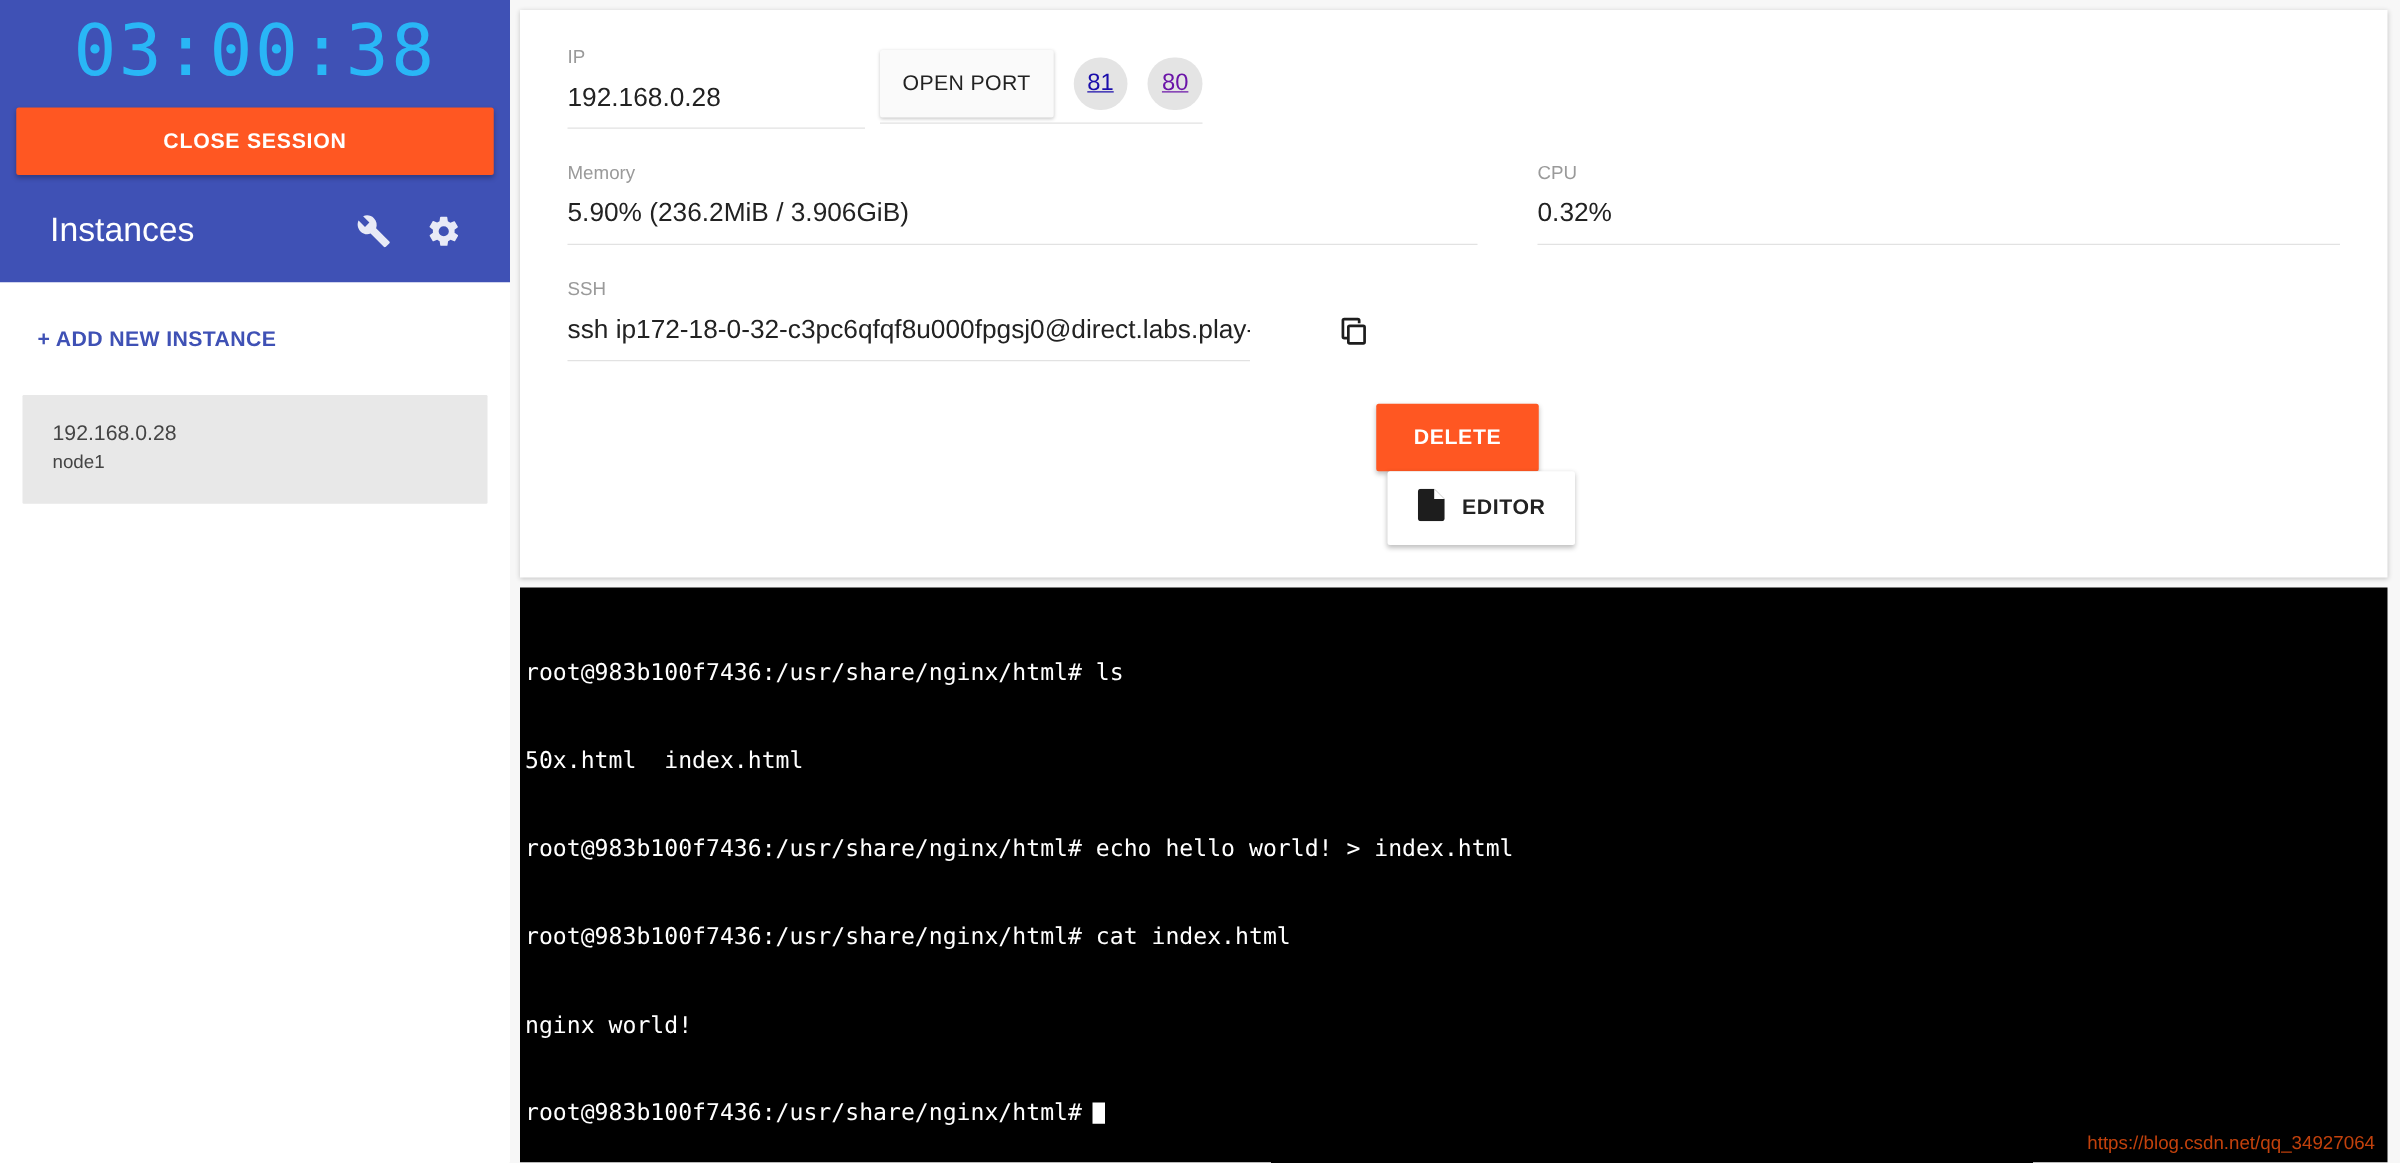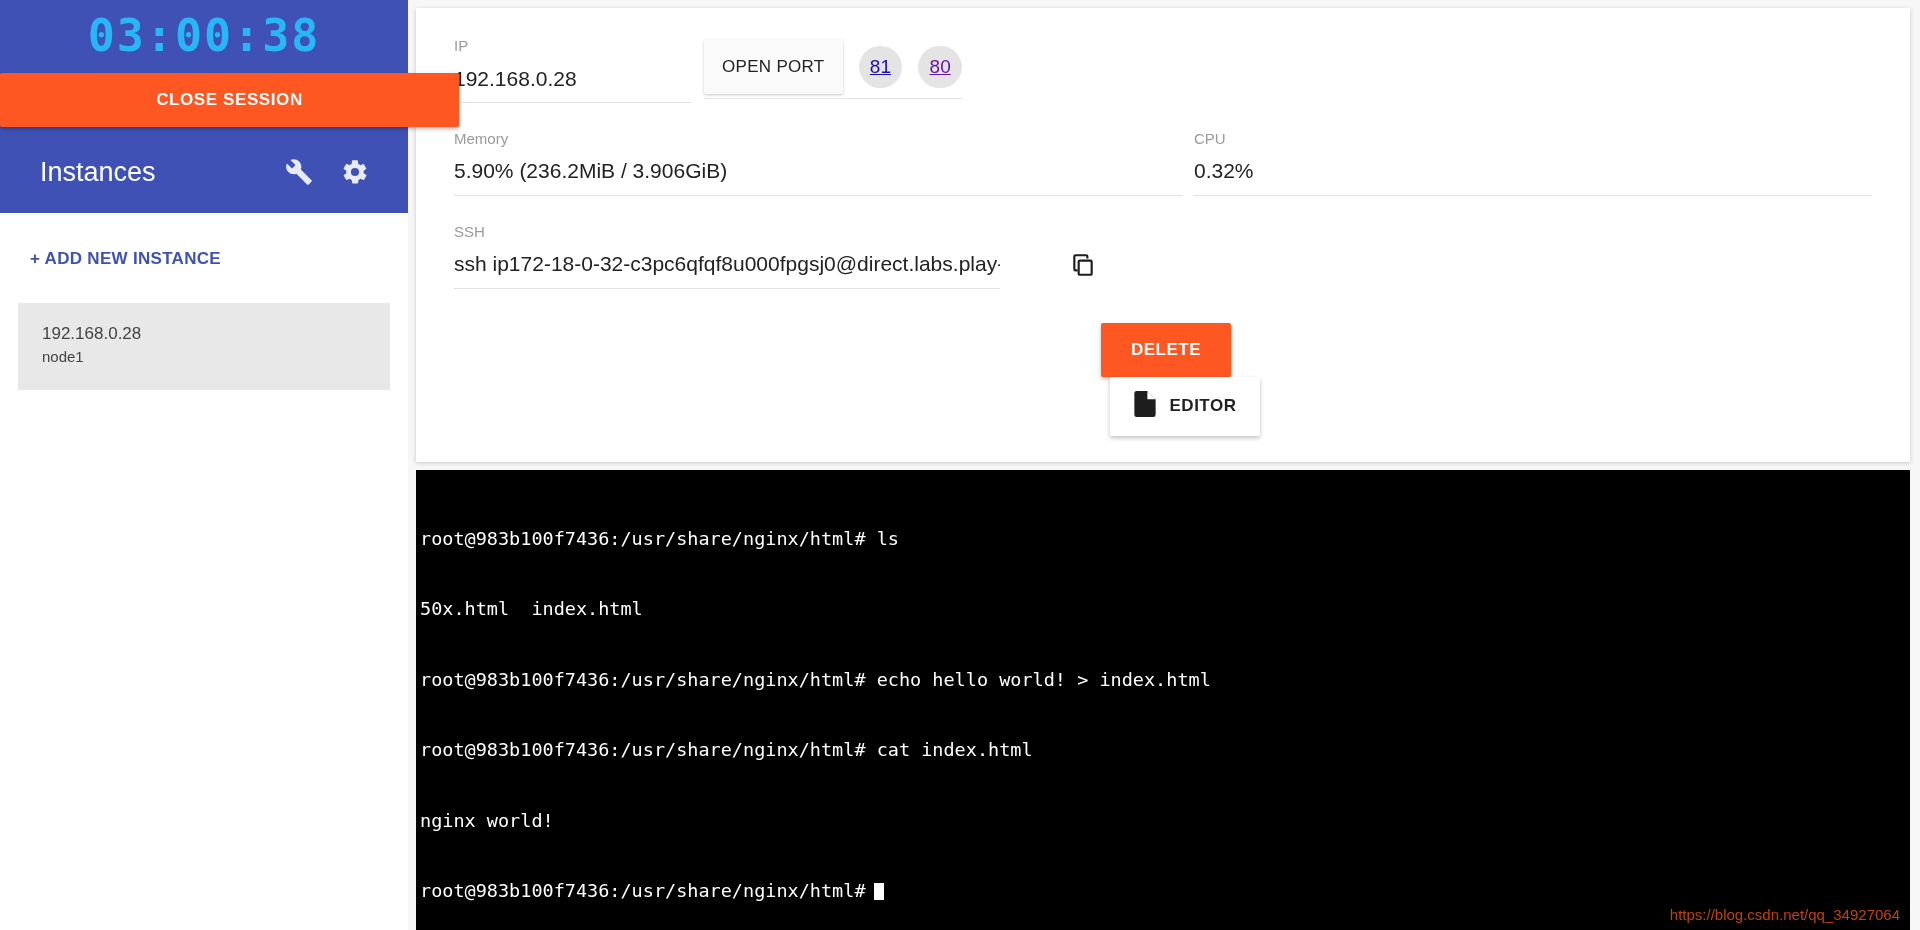--- a/index.html
+++ b/index.html
@@ -15,28 +15,28 @@
   .sidebar {
     width: 408px; flex: 0 0 408px;
     background: #ffffff;
     display: flex; flex-direction: column;
     position: relative; z-index: 5;
   }
   .sidebar-top { background: #3f51b5; padding: 0; }
   .timer {
     color: #29b6f6;
     font-family: "DejaVu Sans Mono", monospace;
-    font-size: 45px; font-weight: 700;
+    font-size: 57px; font-weight: 400;
     letter-spacing: 2px;
     text-align: center;
     padding: 12px 0 14px 0;
     line-height: 1.05;
   }
   .close-session {
-    display: block; width: 459px; margin: 0 auto;
+    display: block; width: 382px; margin: 0 auto;
     background: #ff5722; color: #ffffff;
     border: none; border-radius: 2px;
     font-size: 17px; font-weight: bold;
     letter-spacing: .6px;
     padding: 17px 0;
     box-shadow: 0 2px 4px rgba(0,0,0,.28);
     cursor: pointer; text-align: center;
     font-family: "Liberation Sans", sans-serif;
   }
   .instances-bar {
@@ -128,21 +128,21 @@
     padding: 10px 0; width: 52px; text-align: center;
     margin-left: 16px; cursor: pointer;
   }
   .port-chip a {
     font-size: 19px; text-decoration: underline;
     font-family: "Liberation Sans", sans-serif;
   }
   .port-81 a { color: #1a0dab; }
   .port-80 a { color: #6b14a8; }
 
-  .row2 { display: flex; margin-top: 26px; }
+  .row2 { display: flex; margin-top: 26px; gap: 36px; }
   .field-mem { flex: 0 0 740px; }
   .field-cpu { flex: 1 1 auto; }
   .field-ssh { margin-top: 26px; display: flex; align-items: flex-end; gap: 44px; }
   .ssh-col { width: 558px; }
   .copy-btn {
     margin-left: 16px; margin-bottom: 4px;
     background: none; border: none; cursor: pointer;
     padding: 4px;
   }
   .btn-row { display: flex; align-items: center; margin-top: 34px; padding-left: 6px; flex-direction: column; }

